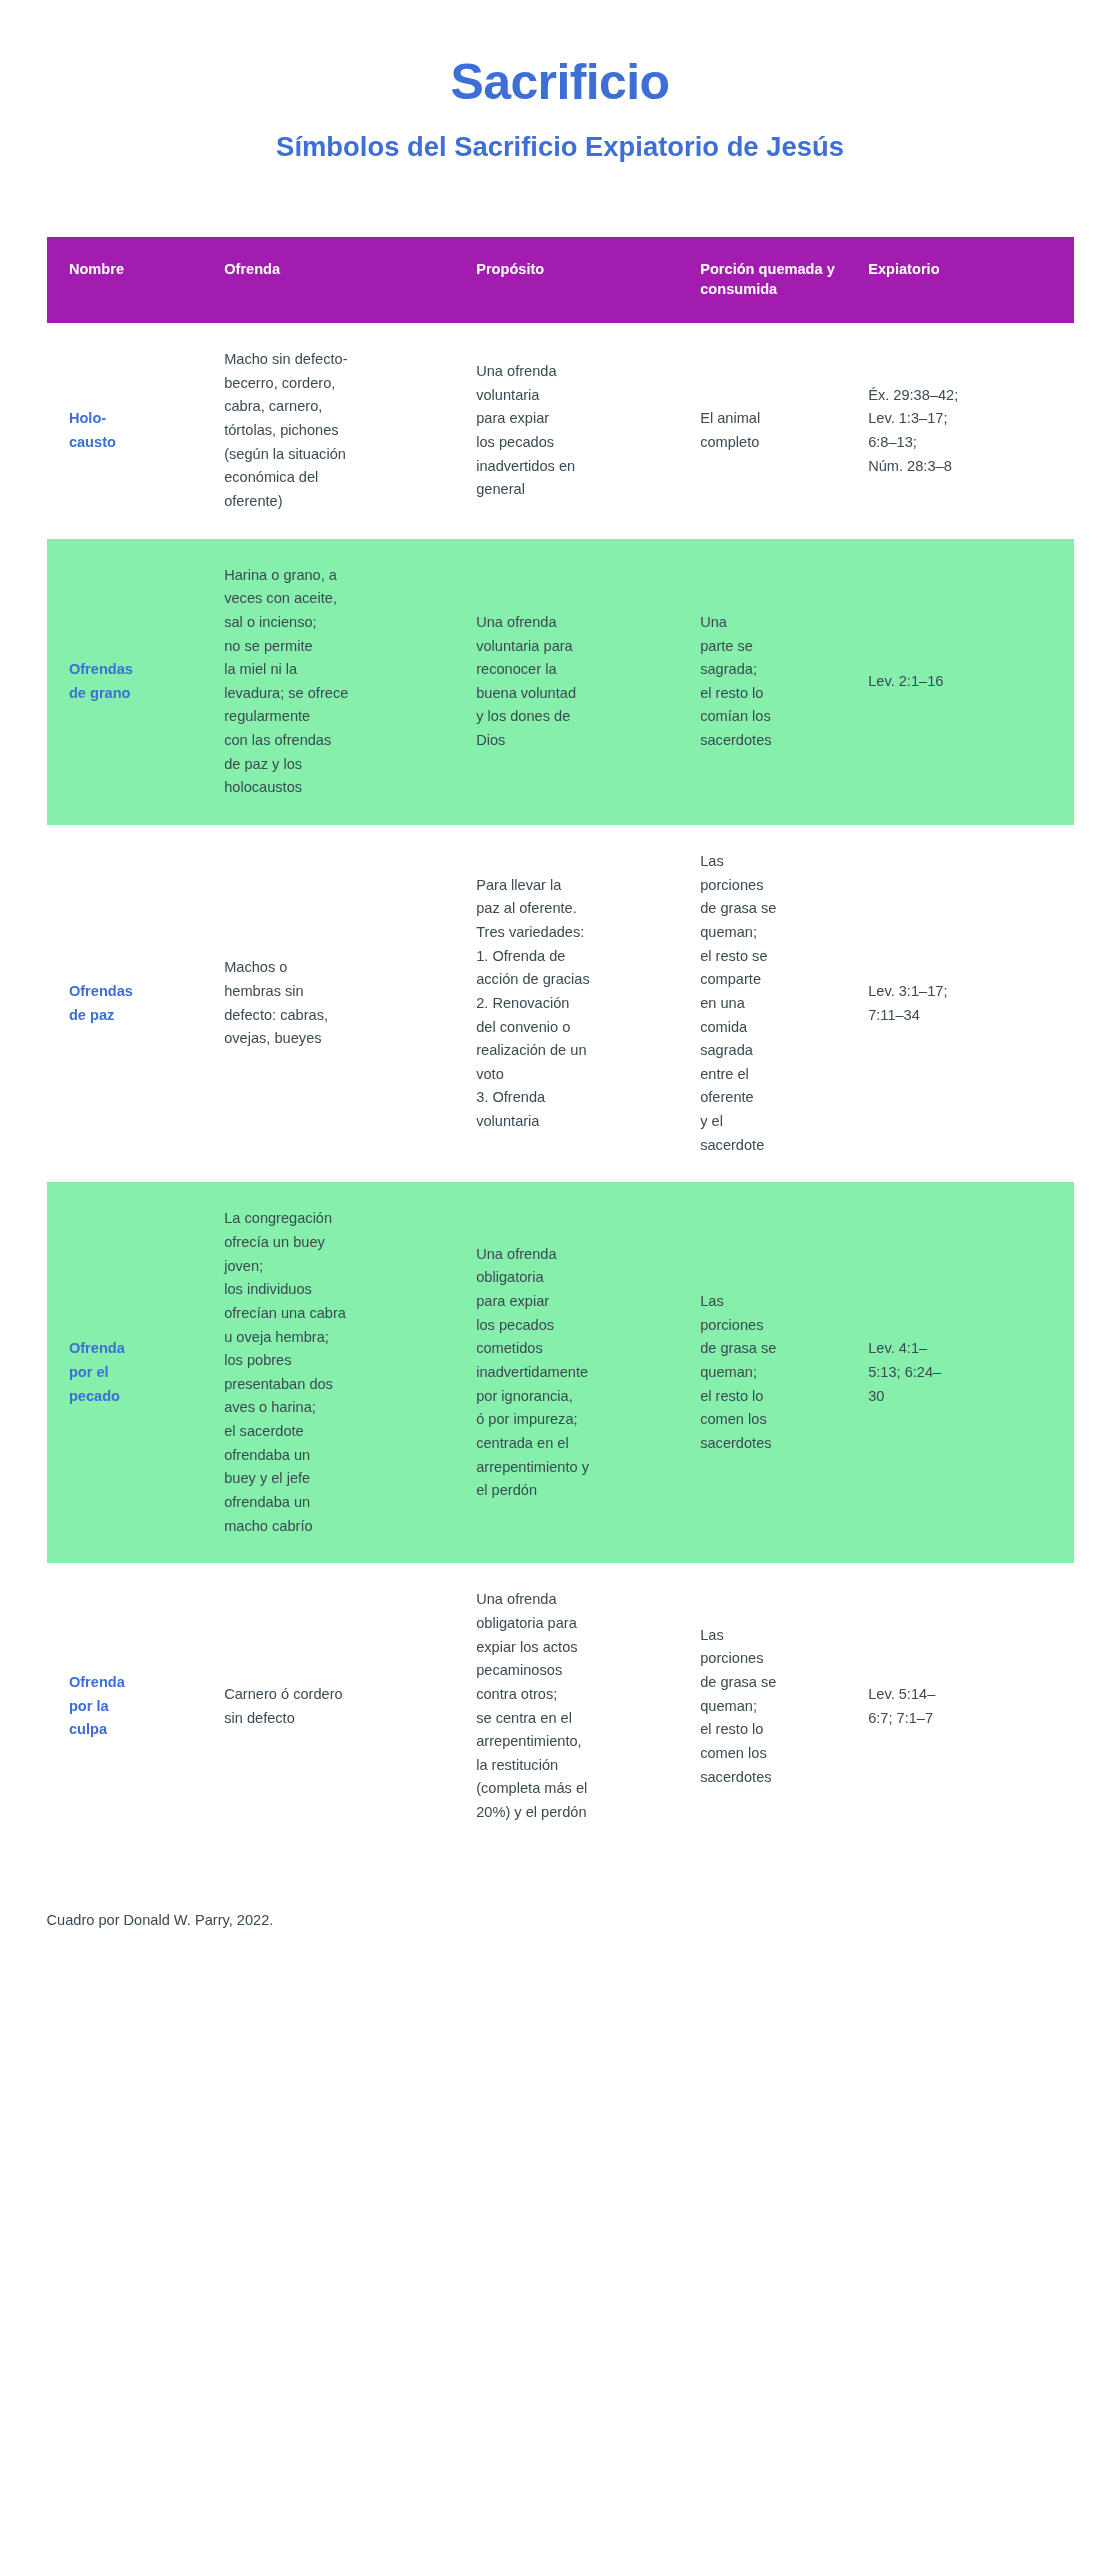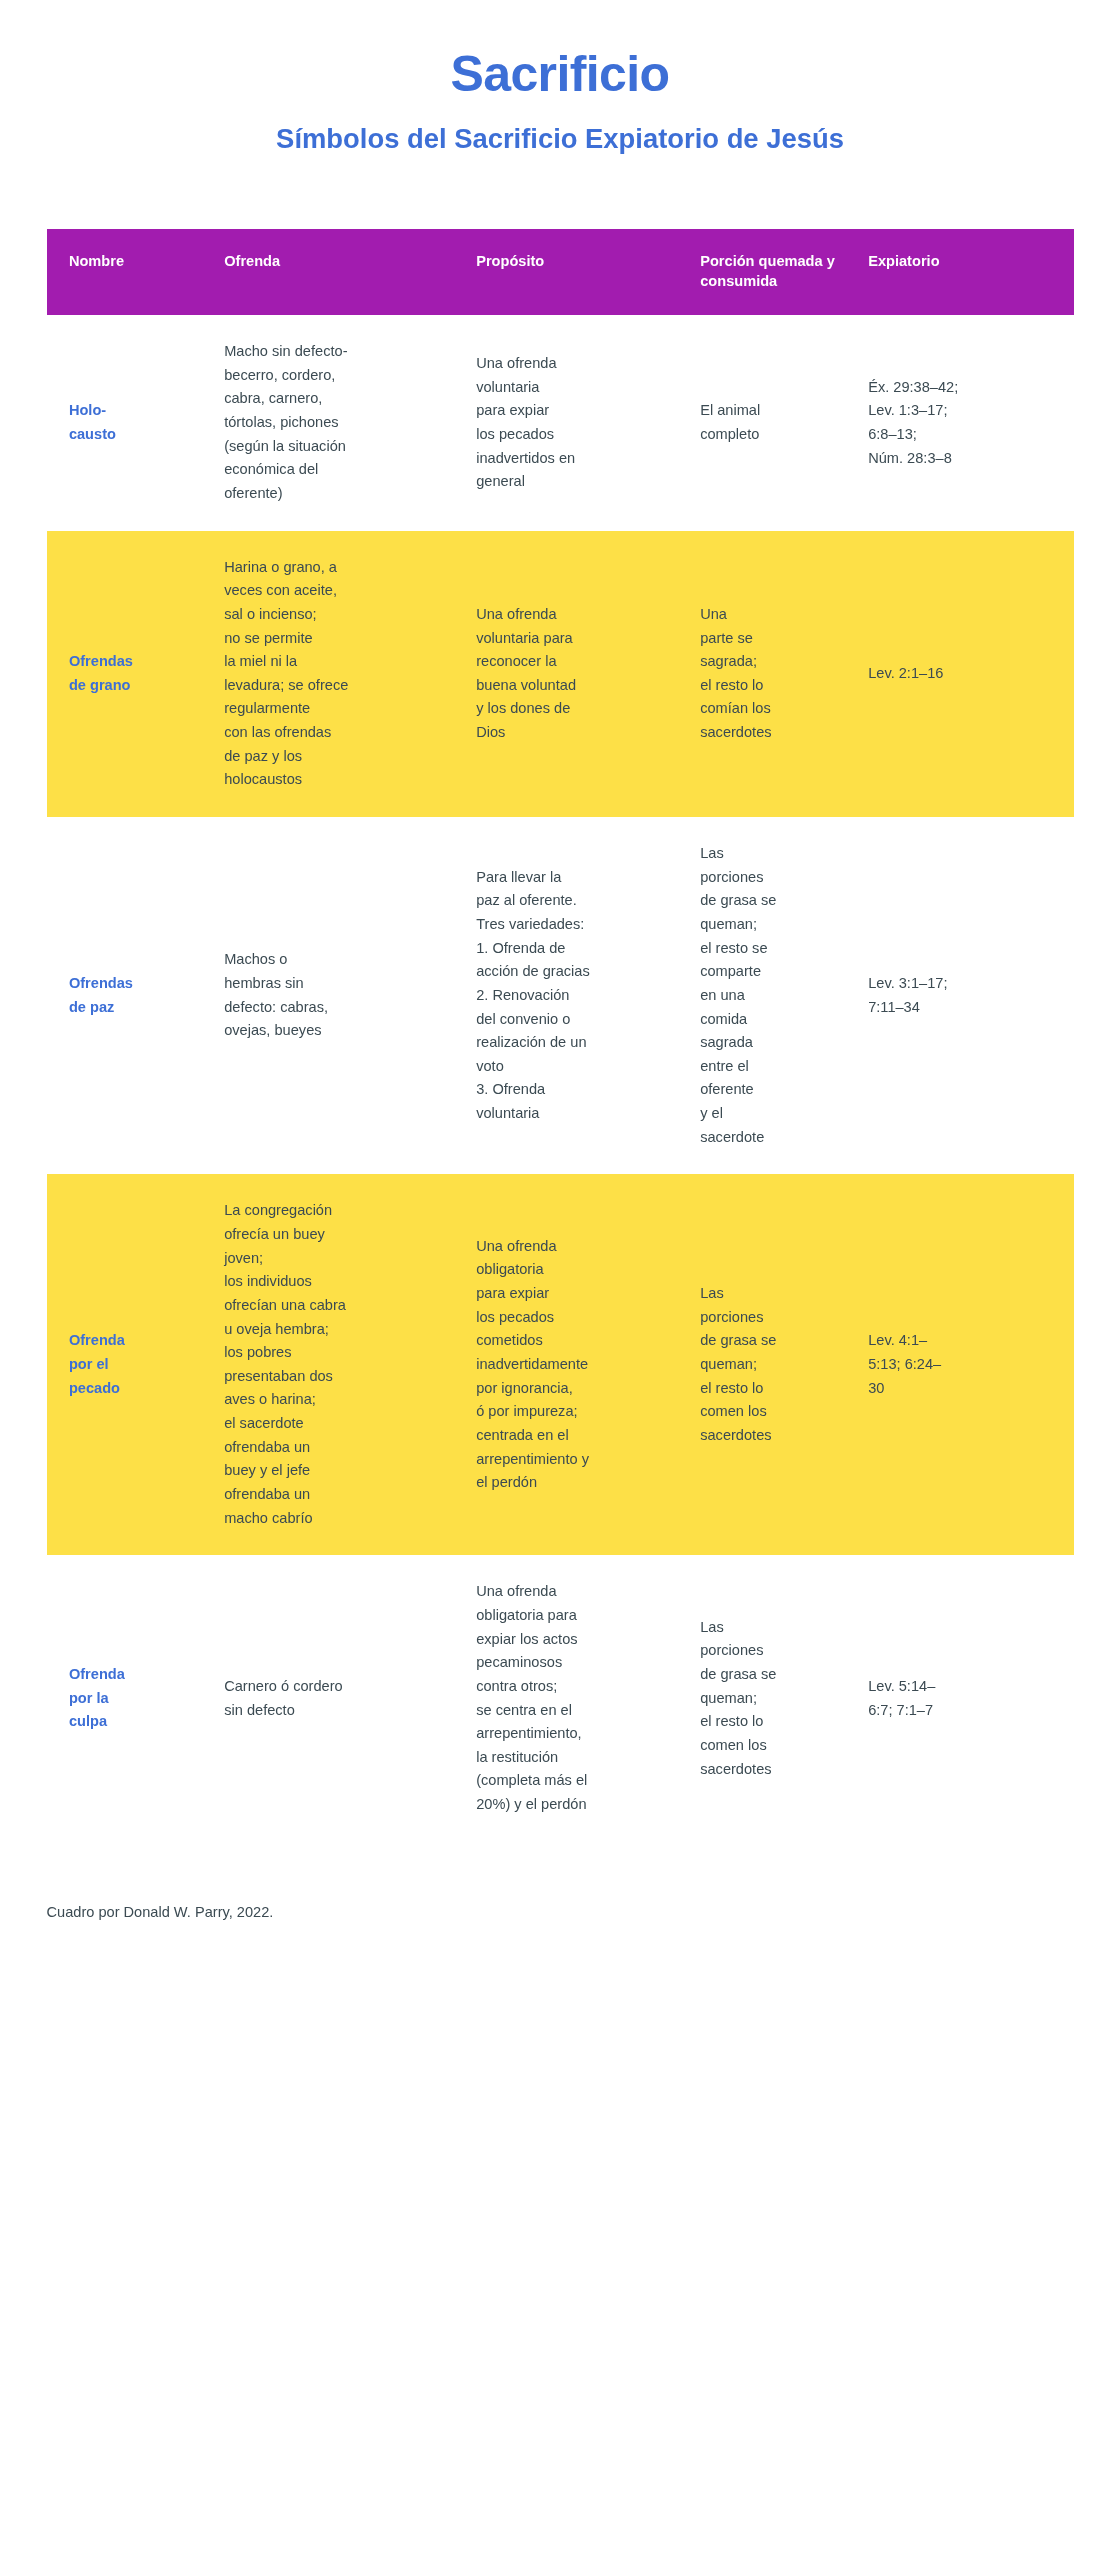--- a/index.html
+++ b/index.html
@@ -11,21 +11,21 @@
     width: 1120px;
     min-height: 2576px;
     font-family: "Liberation Sans", sans-serif;
     color: #333333;
     -webkit-font-smoothing: antialiased;
   }
   .page {
     width: 1120px;
     min-height: 2576px;
     box-sizing: border-box;
-    padding: 8px;
+    padding: 16px;
     position: relative;
   }
   .header {
     text-align: center;
     padding-top: 40px;
   }
   .title {
     font-size: 50px;
     font-weight: bold;
     color: #3d6fd6;
@@ -74,21 +74,21 @@
     vertical-align: middle;
     padding: 25px 15.7px;
     color: #3b4a52;
   }
   table.sacrifice-table tbody td.name {
     color: #3d6fd6;
     font-weight: bold;
     padding-left: 22.4px;
   }
   table.sacrifice-table tbody tr.alt td {
-    background: #fde047;
+    background: #86efac;
   }
   table.sacrifice-table tbody tr {
     background: #ffffff;
   }
   .cell-text {
     white-space: pre-line;
     display: block;
   }
   .footer {
     margin: 62px auto 0 auto;

